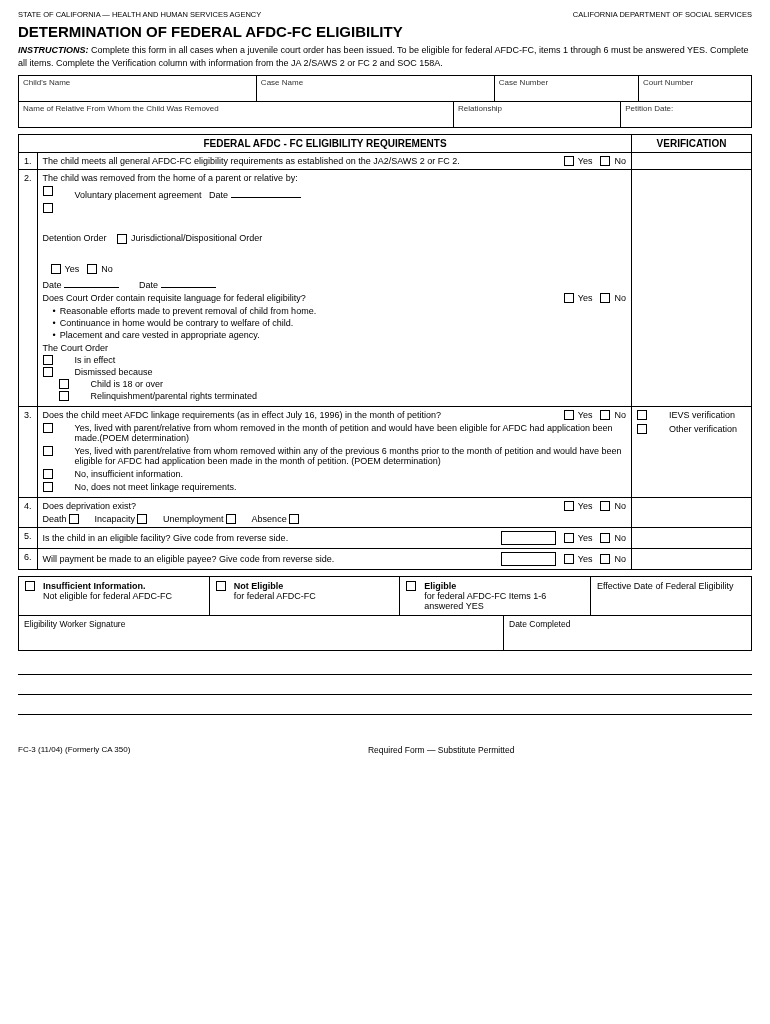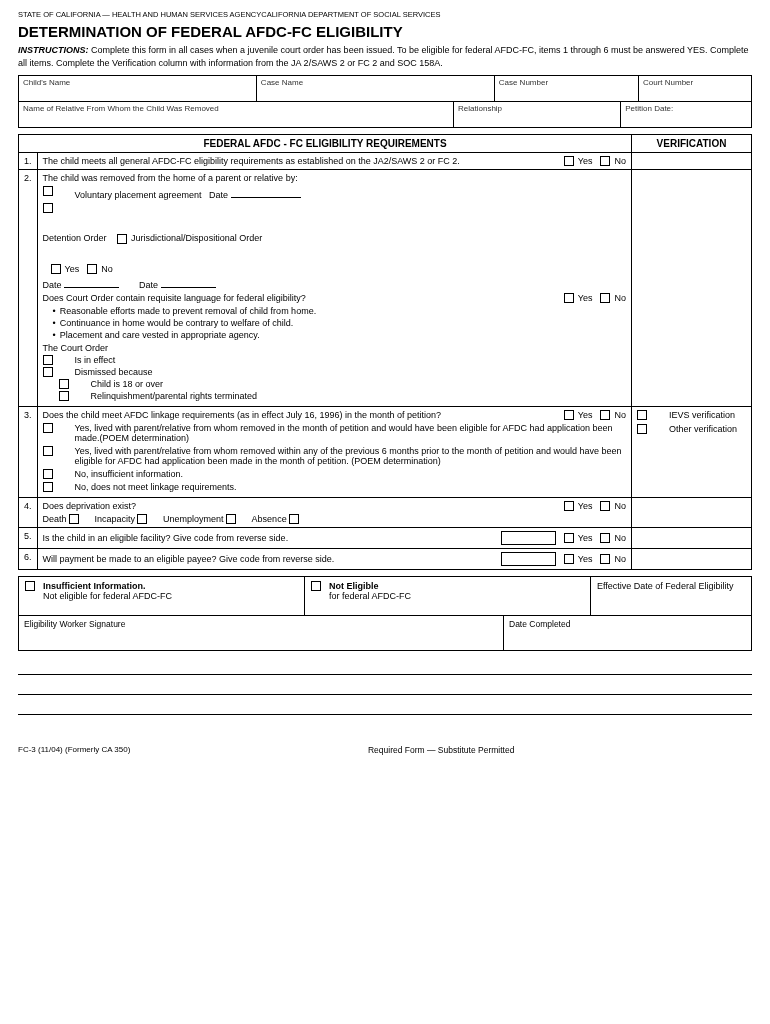--- a/index.html
+++ b/index.html
@@ -7,20 +7,21 @@
       font-family: Arial, Helvetica, sans-serif;
       font-size: 10px;
       background: #fff;
       color: #000;
       width: 770px;
       min-height: 1024px;
       padding: 10px 18px;
     }
     .header-agency {
       display: flex;
+      justify-content: space-between;
       font-size: 7.5px;
       margin-bottom: 4px;
     }
     .form-title {
       font-size: 15px;
       font-weight: bold;
       margin-bottom: 4px;
     }
     .instructions {
       font-size: 9px;
@@ -468,20 +469,27 @@
         <div>Not eligible for federal AFDC-FC</div>
       </div>
     </div>
     <div class="bottom-cell" style="flex:1; display:flex; gap:6px; align-items:flex-start;">
       <span class="checkbox"></span>
       <div>
         <div><strong>Not Eligible</strong></div>
         <div>for federal AFDC-FC</div>
       </div>
     </div>
+    <div class="bottom-cell" style="flex:1; display:flex; gap:6px; align-items:flex-start;">
+      <span class="checkbox"></span>
+      <div>
+        <div><strong>Eligible</strong></div>
+        <div>for federal AFDC-FC Items 1-6 answered YES</div>
+      </div>
+    </div>
     <div class="bottom-cell" style="width:160px;">
       <div>Effective Date of Federal Eligibility</div>
       <div style="height:20px;">&nbsp;</div>
     </div>
   </div>
 </div>
 
 <div class="sig-row" style="margin-top:0;">
   <div class="sig-cell" style="flex:2; border:1px solid #000; border-top:none;">
     <div>Eligibility Worker Signature</div>

